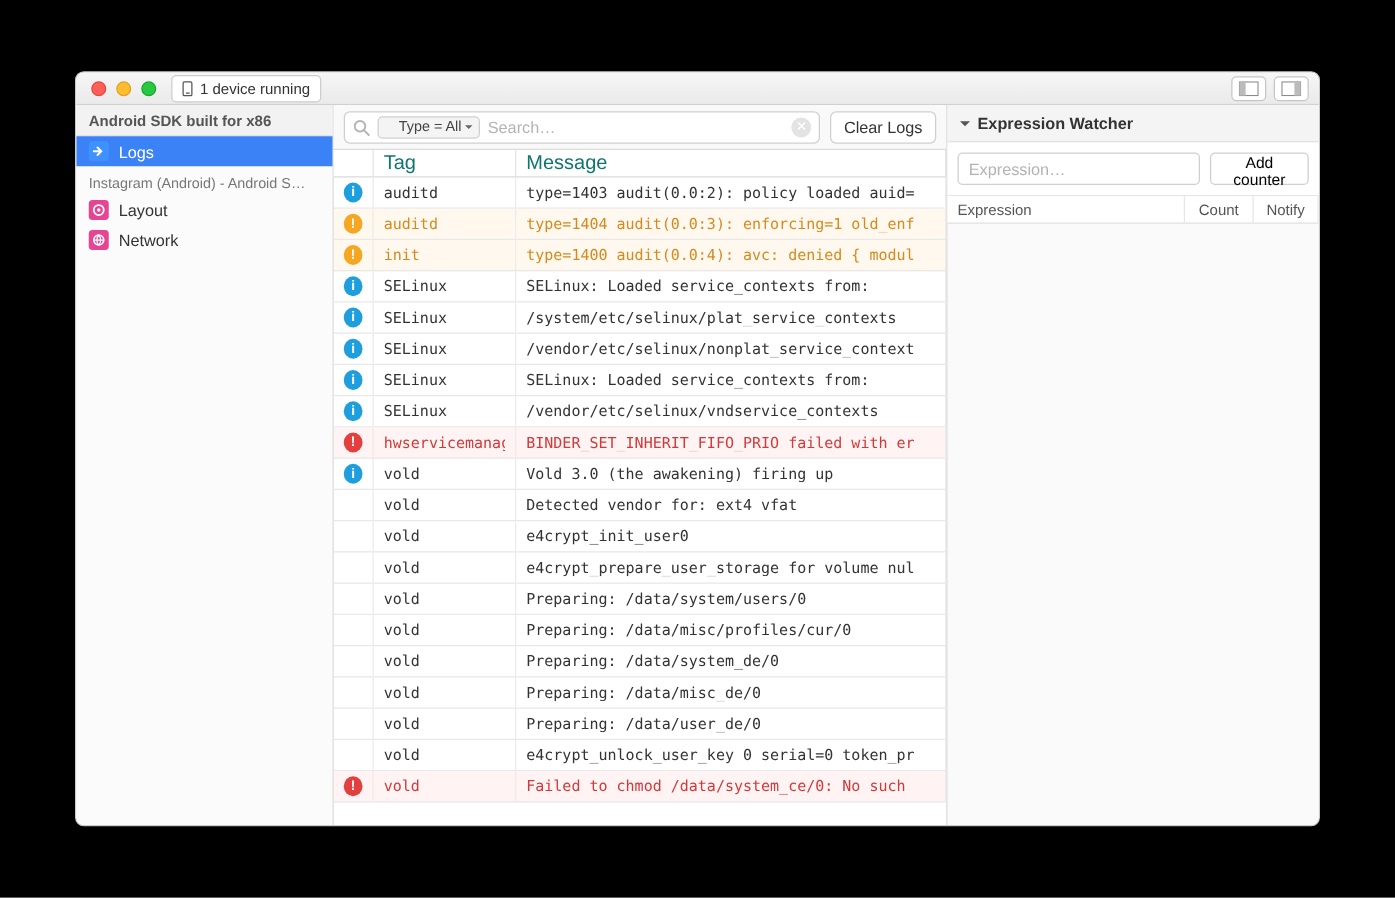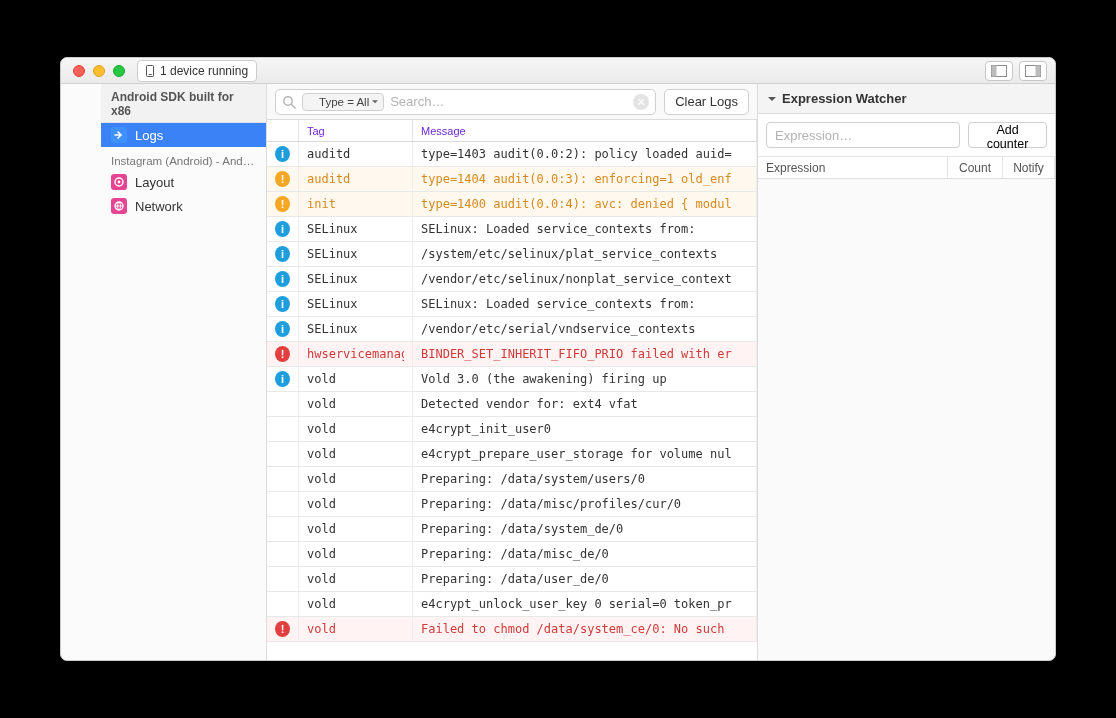--- a/index.html
+++ b/index.html
@@ -21,21 +21,21 @@
   .tl-max{background:#28c840;border:1px solid #17a82f;}
   .devchip { margin-left:2px; height:22px; border:1px solid #ccc; border-radius:4px; background:#fff; display:flex; align-items:center; padding:0 8px; gap:6px; font-size:12px; color:#333;}
   .phone-icon { width:8px; height:12px; border:1px solid #555; border-radius:1.5px; display:inline-block; position:relative;}
   .phone-icon::after{content:"";position:absolute;bottom:.5px;left:50%;transform:translateX(-50%);width:2.5px;height:.8px;background:#555;}
   .titlebar .spacer{flex:1;}
   .viewbtns{display:flex;gap:6px;}
   .viewbtn{width:28px;height:20px;border:1px solid #c6c6c6;border-radius:4px;background:#fff;display:flex;align-items:center;justify-content:center;}
   .viewbtn svg{width:16px;height:12px;}
 
   .body { flex:1; display:flex; min-height:0;}
-  .sidebar { width:206px; border-right:1px solid #dcdcdc; background:#fbfbfb; display:flex; flex-direction:column;padding-left:40px; }
+  .sidebar { width:206px; border-right:1px solid #dcdcdc; background:#fbfbfb; display:flex; flex-direction:column; }
   .sb-head { font-size:12px; font-weight:600; color:#555; padding:6px 10px 4px; background:#f2f2f2; border-bottom:1px solid #e2e2e2;}
   .sb-item { display:flex; align-items:center; gap:8px; padding:4px 10px; height:24px; font-size:13px; white-space:nowrap; overflow:hidden; text-overflow:ellipsis;}
   .sb-item.active { background:#3b82f6; color:#fff;}
   .sb-icon { width:16px; height:16px; border-radius:3px; display:flex; align-items:center; justify-content:center; font-size:10px; color:#fff;}
   .ic-logs{background:#3e91ff;}
   .ic-layout{background:#e64593;}
   .ic-network{background:#e64593;}
   .sb-subhead{ font-size:11.5px; color:#777; padding:8px 10px 3px; white-space:nowrap; overflow:hidden; text-overflow:ellipsis;}
 
   .center { flex:1; display:flex; flex-direction:column; min-width:0;}
@@ -43,21 +43,21 @@
   .searchwrap{ flex:1; display:flex; align-items:center; gap:6px; height:26px; border:1px solid #cfcfcf; border-radius:5px; background:#fff; padding:0 6px;}
   .mag{width:14px;height:14px;display:block;opacity:.55}
   .typechip{height:18px; border:1px solid #cfcfcf; border-radius:4px; background:#f4f4f4; font-size:11.5px; color:#444; padding:0 14px 0 16px; display:flex; align-items:center; position:relative;}
   .typechip::after{content:"";position:absolute;right:5px;top:50%;transform:translateY(-30%);border:3px solid transparent;border-top-color:#666;}
   .searchinput{flex:1; border:none; outline:none; font-size:13px; color:#333; background:transparent;}
   .searchinput::placeholder{color:#b3b3b3;}
   .clearcirc{width:16px;height:16px;border-radius:50%;background:#e3e3e3;color:#fff;font-size:11px;line-height:16px;text-align:center;}
   .btn{height:26px;border:1px solid #cfcfcf;border-radius:5px;background:#fff;padding:0 10px;font-size:13px;color:#333;display:flex;align-items:center;}
 
   .logtable{flex:1;min-height:0;display:flex;flex-direction:column;}
-  .logs-head{height:22px;border-bottom:1px solid #dadada;display:flex;align-items:center;font-size:11px;color:#6d28d9;background:#fff;}
+  .logs-head{height:22px;border-bottom:1px solid #dadada;display:flex;align-items:center;font-size:16px;color:#0f766e;background:#fff;}
   .col{padding:0 8px;border-right:1px solid #e3e3e3;height:100%;display:flex;align-items:center;}
   .col-icon{width:32px;flex:0 0 32px;justify-content:center;}
   .col-tag{width:114px;flex:0 0 114px;}
   .col-msg{flex:1;min-width:0;}
   .logs-body{flex:1;overflow:hidden;}
   .row{height:25px;display:flex;align-items:center;border-bottom:1px solid #e8e8e8;}
   .row .col{border-right:1px solid #ececec;}
   .cell-tag, .cell-msg{font-family: Menlo, Consolas, monospace; font-size:12px; white-space:nowrap; overflow:hidden; text-overflow:clip;}
   .lvl{width:16px;height:16px;border-radius:50%;display:flex;align-items:center;justify-content:center;color:#fff;font-weight:700;font-size:11px;}
   .lvl-info{background:#1f9ede;}
@@ -257,21 +257,21 @@
                 </div>
               </div>
               <div class="row info">
                 <div class="col col-icon">
                   <span class="lvl lvl-info">i</span>
                 </div>
                 <div class="col col-tag">
                   <span class="cell-tag">SELinux</span>
                 </div>
                 <div class="col col-msg">
-                  <span class="cell-msg">/vendor/etc/serial/vndservice_contexts</span>
+                  <span class="cell-msg">/vendor/etc/selinux/vndservice_contexts</span>
                 </div>
               </div>
               <div class="row err">
                 <div class="col col-icon">
                   <span class="lvl lvl-err">!</span>
                 </div>
                 <div class="col col-tag">
                   <span class="cell-tag">hwservicemanag</span>
                 </div>
                 <div class="col col-msg">

